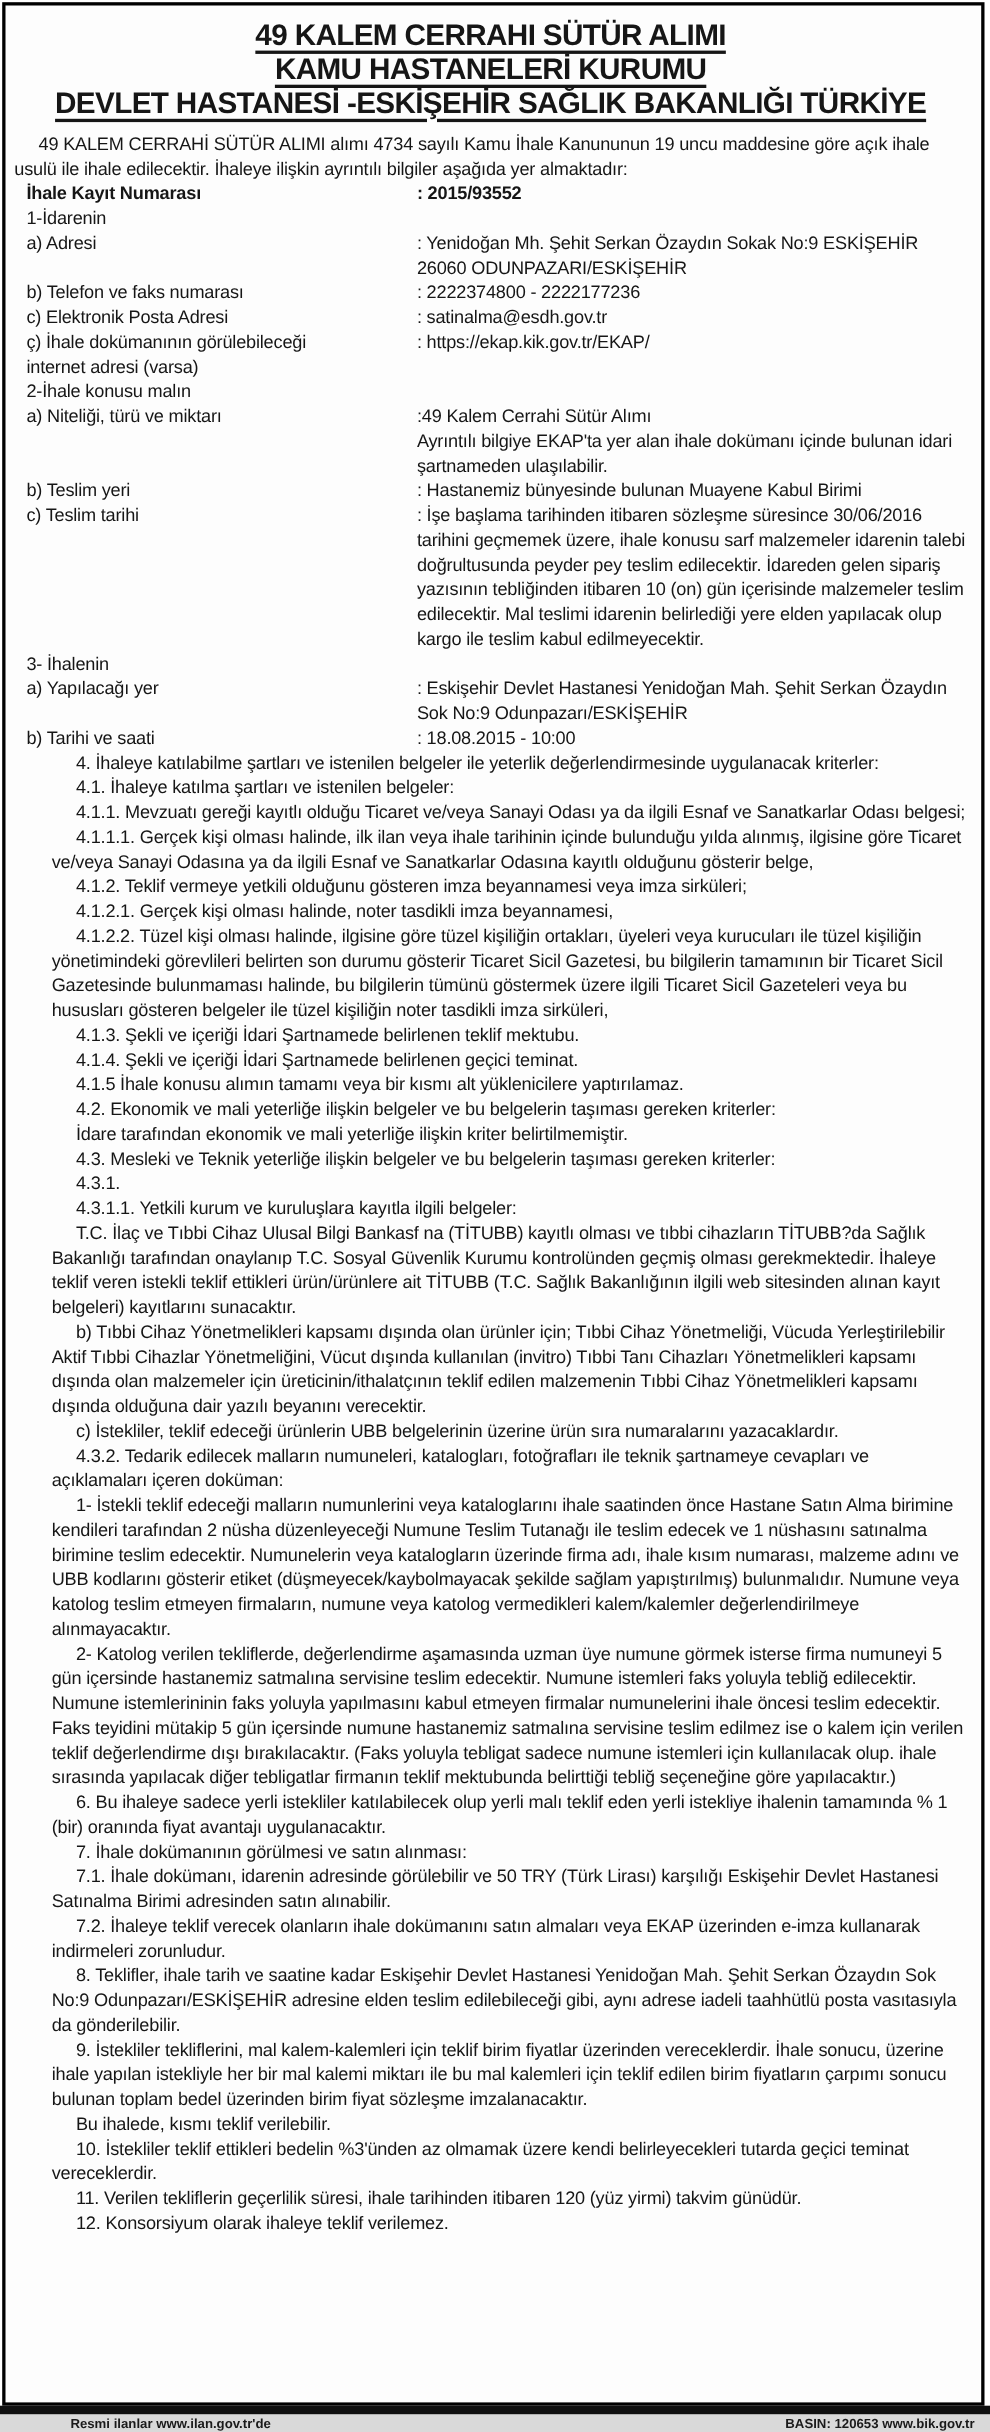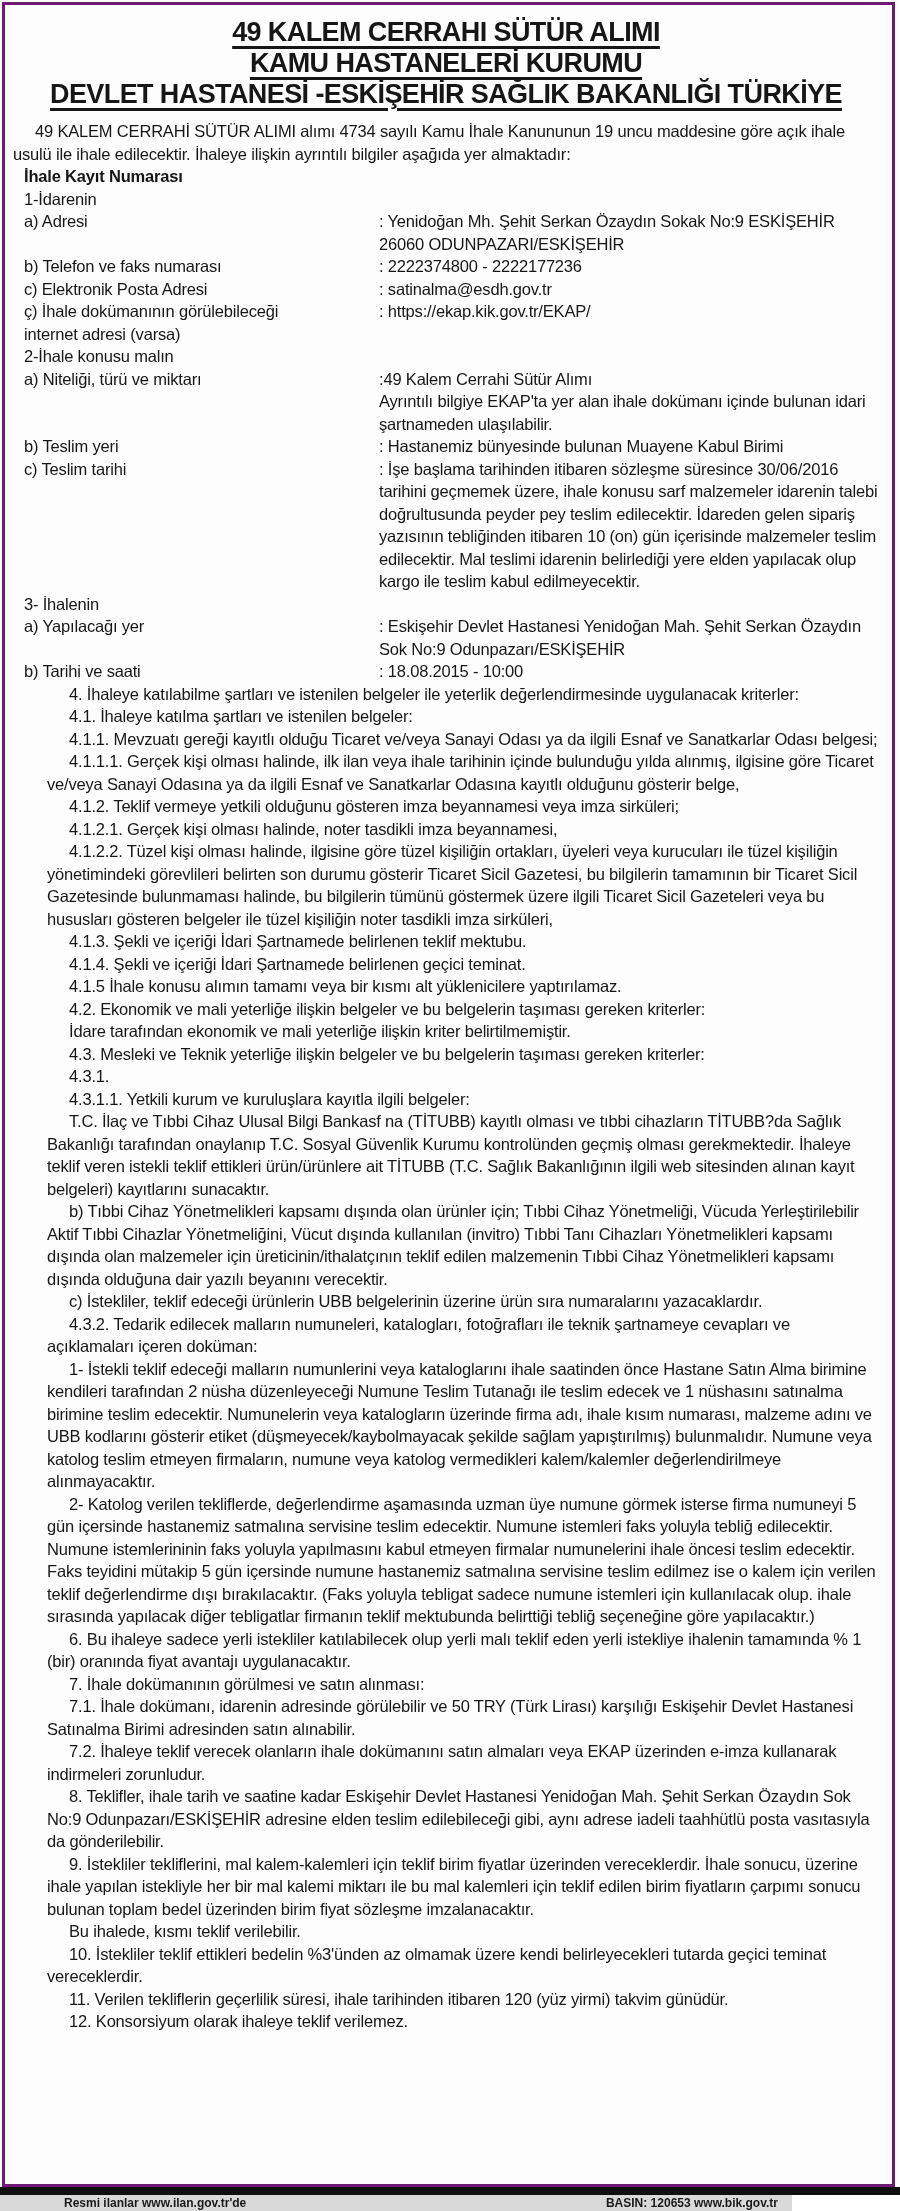--- a/index.html
+++ b/index.html
@@ -10,21 +10,21 @@
     font-family:"Liberation Sans", sans-serif;
     color:#161616;
     overflow:hidden;
     -webkit-font-smoothing:antialiased;
   }
   .notice-box{
     position:absolute;
     left:2px; top:2px;
     width:893px; height:2185px;
     box-sizing:border-box;
-    border:3px solid #701a75;
+    border:3px solid #000000;
     background:#fdfdfd;
     padding:8px 13px 0 8px;
     overflow:hidden;
   }
   .title-block{
     text-align:center;
     margin-top:4px;
   }
   .title-line{
     font-weight:700;
@@ -67,21 +67,21 @@
   }
   .footer-divider{
     position:absolute;
     left:0; top:2187px;
     width:900px; height:8px;
     background:#0f0f0f;
   }
   .footer-strip{
     position:absolute;
     left:0; top:2195px;
-    width:792px; height:16px;
+    width:900px; height:16px;
     background:#d9d9d9;
     box-sizing:border-box;
     display:flex;
     justify-content:space-between;
     align-items:center;
     padding:0 14px 0 64px;
     font-weight:700;
     font-size:12px;
     color:#1a1a1a;
   }
@@ -92,20 +92,21 @@
 <div class="notice-box">
   <div class="title-block">
       <div class="title-line"><span>49 KALEM CERRAHI SÜTÜR ALIMI</span></div>
       <div class="title-line"><span>KAMU HASTANELERİ KURUMU</span></div>
       <div class="title-line"><span>DEVLET HASTANESİ -ESKİŞEHİR SAĞLIK BAKANLIĞI TÜRKİYE</span></div>
     </div>
   <p class="intro body-text">49 KALEM CERRAHİ SÜTÜR ALIMI alımı 4734 sayılı Kamu İhale Kanununun 19 uncu maddesine göre açık ihale usulü ile ihale edilecektir. İhaleye ilişkin ayrıntılı bilgiler aşağıda yer almaktadır:</p>
   <div class="kv-section body-text">
       <div class="kv-row bold">
         <div class="kv-label">İhale Kayıt Numarası</div>
+        <div class="kv-value">: 2015/93552</div>
       </div>
       <div class="kv-row">
         <div class="kv-label">1-İdarenin</div>
         <div class="kv-value"></div>
       </div>
       <div class="kv-row">
         <div class="kv-label">a) Adresi</div>
         <div class="kv-value">: Yenidoğan Mh. Şehit Serkan Özaydın Sokak No:9 ESKİŞEHİR 26060 ODUNPAZARI/ESKİŞEHİR</div>
       </div>
       <div class="kv-row">

